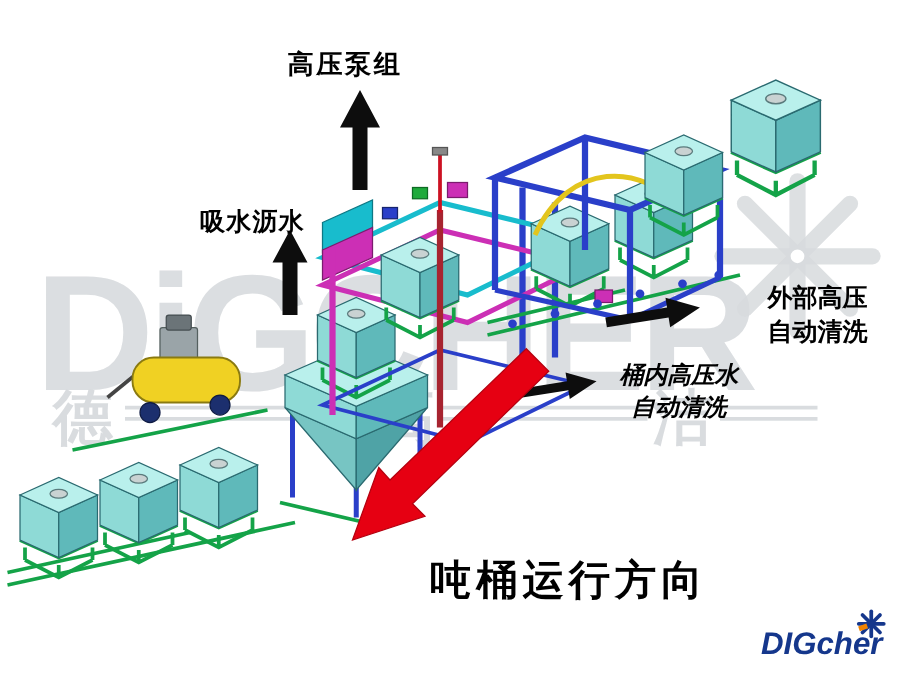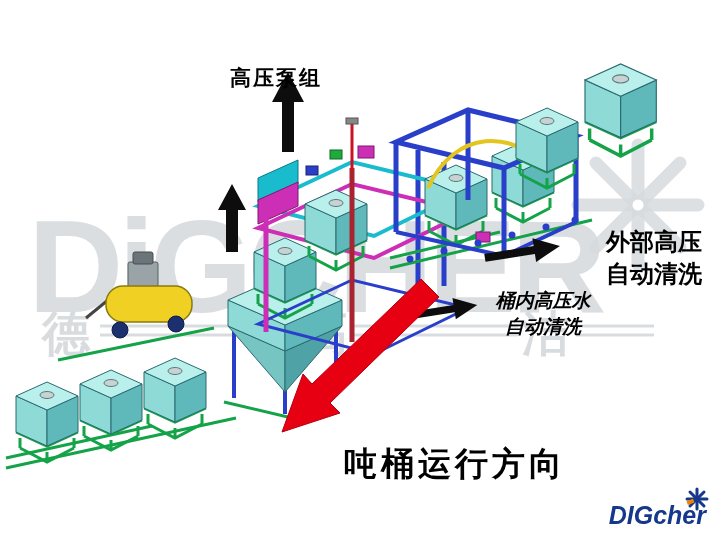--- a/index.html
+++ b/index.html
@@ -35,23 +35,23 @@
   .comp-tank{fill:var(--compressor_yellow,#f0d123);stroke:#8a7a10;stroke-width:1.5;}
   .comp-motor{fill:#9aa4a8;stroke:#55605f;stroke-width:1;}
   .comp-motor-dark{fill:#6b7478;stroke:#454d50;stroke-width:1;}
   .comp-wheel{fill:#1c2f6e;stroke:#0e1a42;stroke-width:1;}
 
   .arrow-black{fill:var(--arrow_black,#0d0d0d);}
   .arrow-red{fill:var(--arrow_red,#e60012);stroke:#b50010;stroke-width:1;}
 
   
   .lbl{position:absolute;font-weight:bold;color:var(--text_black,#000);white-space:nowrap;}
-  .lbl-pump{left:230px;top:64px;font-size:21px;letter-spacing:2px;}
+  .lbl-pump{left:230px;top:37px;font-size:21px;letter-spacing:2px;}
   .lbl-suction{left:160px;top:164px;font-size:20px;letter-spacing:1px;}
-  .lbl-external{left:596px;top:226px;width:116px;text-align:center;font-size:24px;line-height:1.35;white-space:normal;}
+  .lbl-external{left:596px;top:226px;width:116px;text-align:center;font-size:20px;line-height:1.35;white-space:normal;}
   .lbl-internal{left:474px;top:288px;width:138px;text-align:center;font-size:19px;line-height:1.35;white-space:normal;font-style:italic;}
   .lbl-direction{left:296px;top:442px;font-size:33px;font-weight:800;letter-spacing:4px;padding-left:48px;}
 
   
   .logo{position:absolute;right:14px;bottom:10px;color:var(--logo_navy,#15378c);
         font-style:italic;font-weight:800;font-size:25px;letter-spacing:0px;}
   .logo .logo-star{position:absolute;right:-4px;top:-15px;}
   .logo-star line{stroke:var(--logo_navy,#15378c);stroke-width:3;stroke-linecap:round;}
   .logo-star .orange{fill:var(--logo_orange,#f08300);stroke:none;}
 </style>
@@ -171,20 +171,21 @@
     </g>
     <g transform="translate(408,305) rotate(-9) scale(0.9)">
       <path class="arrow-black" d="M0,8 L50,8 L50,0 L76,12 L50,24 L50,16 L0,16 Z"></path>
     </g>
 
     <polygon class="arrow-red" points="421,279 312,384 303,374 282,432 340,413 330,403 439,297"></polygon>
   </svg>
 
   <div class="lbl lbl-pump">高压泵组</div>
 
+  <div class="lbl lbl-suction">吸水沥水</div>
 
   <div class="lbl lbl-external">
     <div>外部高压</div>
     <div>自动清洗</div>
   </div>
 
   <div class="lbl lbl-internal">
     <div>桶内高压水</div>
     <div>自动清洗</div>
   </div>

